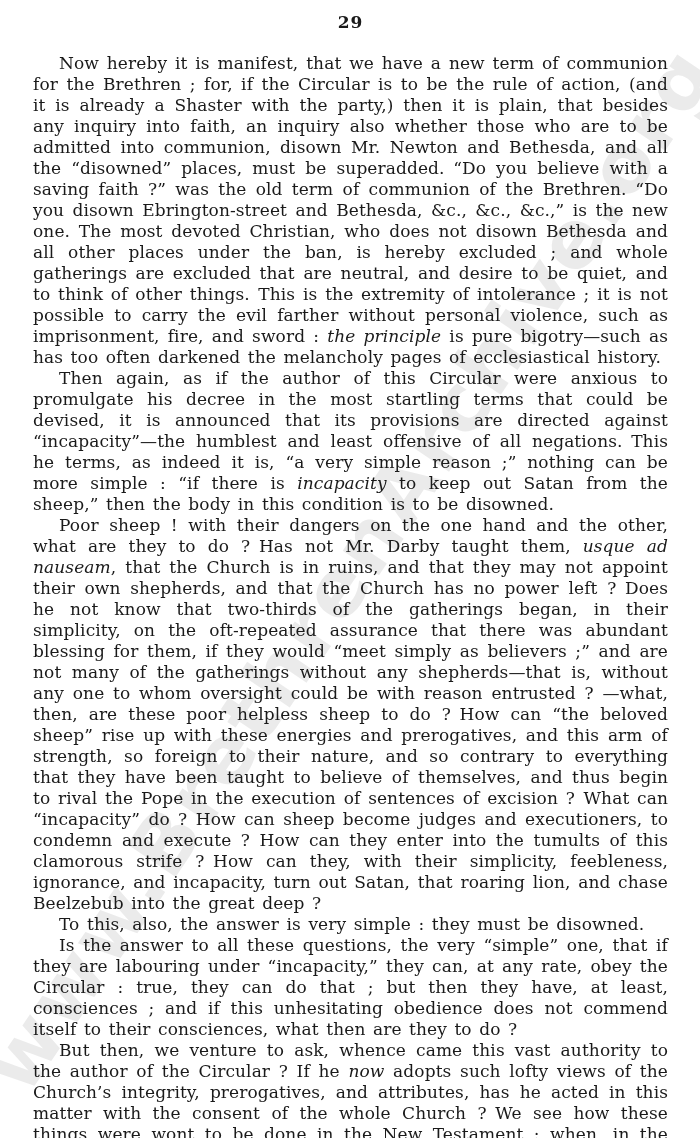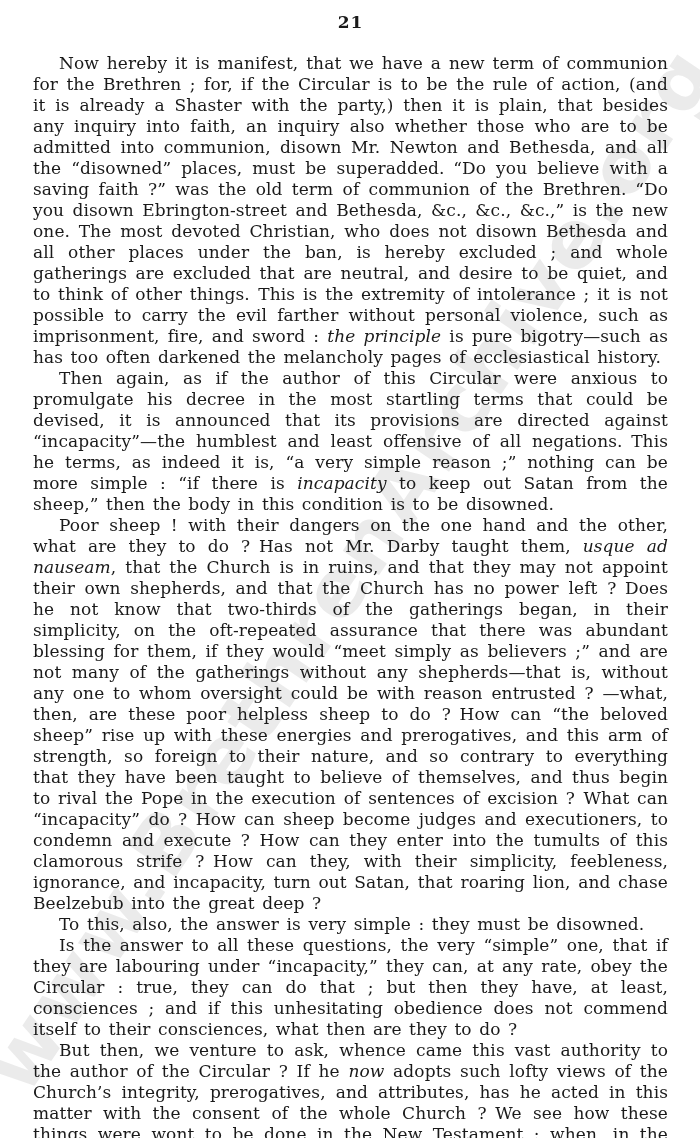--- a/index.html
+++ b/index.html
@@ -61,21 +61,21 @@
   .body-text p.para span.it {
     font-style: italic;
   }
 </style>
 </head>
 <body>
 
 <div class="scan">
   <div class="watermark">www.BrethrenArchive.org</div>
   <div class="content">
-    <div class="pagenum">21</div>
+    <div class="pagenum">29</div>
     <div class="body-text">
         <p class="para"><span>Now hereby it is manifest, that we have a new term of communion for the Brethren&nbsp;; for, if the Circular is to be the rule of action, (and it is already a Shaster with the party,) then it is plain, that besides any inquiry into faith, an inquiry also whether those who are to be admitted into communion, disown Mr. Newton and Bethesda, and all the “disowned” places, must be superadded. “Do you believe with a saving faith&nbsp;?” was the old term of communion of the Brethren. “Do you disown Ebrington-street and Bethesda, &amp;c., &amp;c., &amp;c.,” is the new one. The most devoted Christian, who does not disown Bethesda and all other places under the ban, is hereby excluded&nbsp;; and whole gatherings are excluded that are neutral, and desire to be quiet, and to think of other things. This is the extremity of intolerance&nbsp;; it is not possible to carry the evil farther without personal violence, such as imprisonment, fire, and sword&nbsp;: </span><span class="it">the principle</span><span> is pure bigotry—such as has too often darkened the melancholy pages of ecclesiastical history.</span></p>
         <p class="para"><span>Then again, as if the author of this Circular were anxious to promulgate his decree in the most startling terms that could be devised, it is announced that its provisions are directed against “incapacity”—the humblest and least offensive of all negations. This he terms, as indeed it is, “a very simple reason&nbsp;;” nothing can be more simple&nbsp;: “if there is </span><span class="it">incapacity</span><span> to keep out Satan from the sheep,” then the body in this condition is to be disowned.</span></p>
         <p class="para"><span>Poor sheep&nbsp;! with their dangers on the one hand and the other, what are they to do&nbsp;? Has not Mr. Darby taught them, </span><span class="it">usque ad nauseam</span><span>, that the Church is in ruins, and that they may not appoint their own shepherds, and that the Church has no power left&nbsp;? Does he not know that two-thirds of the gatherings began, in their simplicity, on the oft-repeated assurance that there was abundant blessing for them, if they would “meet simply as believers&nbsp;;” and are not many of the gatherings without any shepherds—that is, without any one to whom oversight could be with reason entrusted&nbsp;? —what, then, are these poor helpless sheep to do&nbsp;? How can “the beloved sheep” rise up with these energies and prerogatives, and this arm of strength, so foreign to their nature, and so contrary to everything that they have been taught to believe of themselves, and thus begin to rival the Pope in the execution of sentences of excision&nbsp;? What can “incapacity” do&nbsp;? How can sheep become judges and executioners, to condemn and execute&nbsp;? How can they enter into the tumults of this clamorous strife&nbsp;? How can they, with their simplicity, feebleness, ignorance, and incapacity, turn out Satan, that roaring lion, and chase Beelzebub into the great deep&nbsp;?</span></p>
         <p class="para"><span>To this, also, the answer is very simple&nbsp;: they must be disowned.</span></p>
         <p class="para"><span>Is the answer to all these questions, the very “simple” one, that if they are labouring under “incapacity,” they can, at any rate, obey the Circular&nbsp;: true, they can do that&nbsp;; but then they have, at least, consciences&nbsp;; and if this unhesitating obedience does not commend itself to their consciences, what then are they to do&nbsp;?</span></p>
         <p class="para"><span>But then, we venture to ask, whence came this vast authority to the author of the Circular&nbsp;? If he </span><span class="it">now</span><span> adopts such lofty views of the Church’s integrity, prerogatives, and attributes, has he acted in this matter with the consent of the whole Church&nbsp;? We see how these things were wont to be done in the New Testament&nbsp;: when, in the days of the Apostles, it appeared needful to issue a circular to the Church, the Apostles, Elders, and</span></p>
       </div>
   </div>
 </div>

